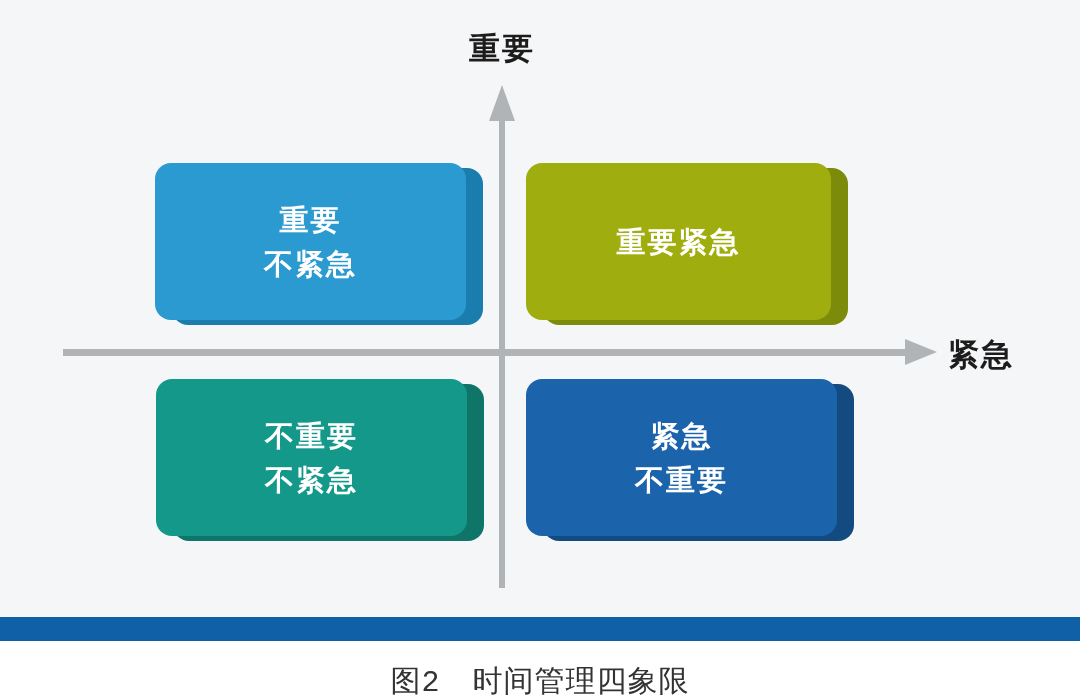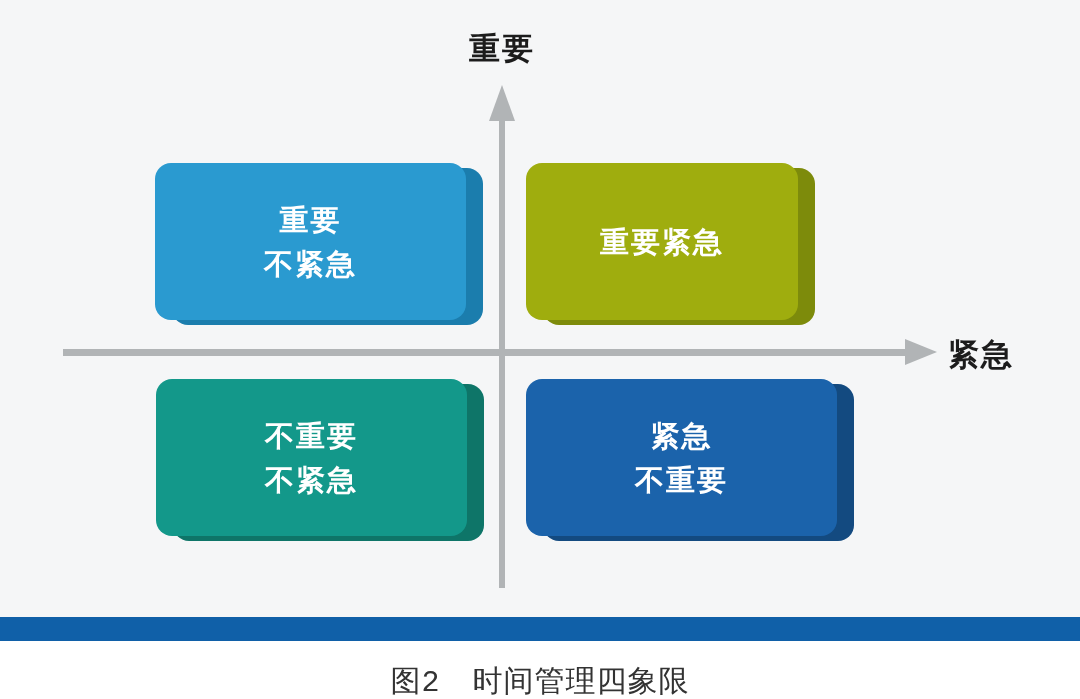--- a/index.html
+++ b/index.html
@@ -75,21 +75,21 @@
   .card::before {
     content: "";
     position: absolute;
     inset: 0;
     border-radius: 16px;
     background: var(--edge);
     transform: translate(17px, 5px);
     z-index: -1;
   }
   .card-tl { left: 155px; top: 163px; }
-  .card-tr { left: 526px; top: 163px; width: 272px; }
+  .card-tr { left: 526px; top: 163px; width: 305px; }
   .card-bl { left: 156px; top: 379px; }
   .card-br { left: 526px; top: 379px; }
 
   
   .divider-bar {
     position: absolute;
     left: 0; top: 617px;
     width: 100%; height: 24px;
     background: #1060a8;
   }

